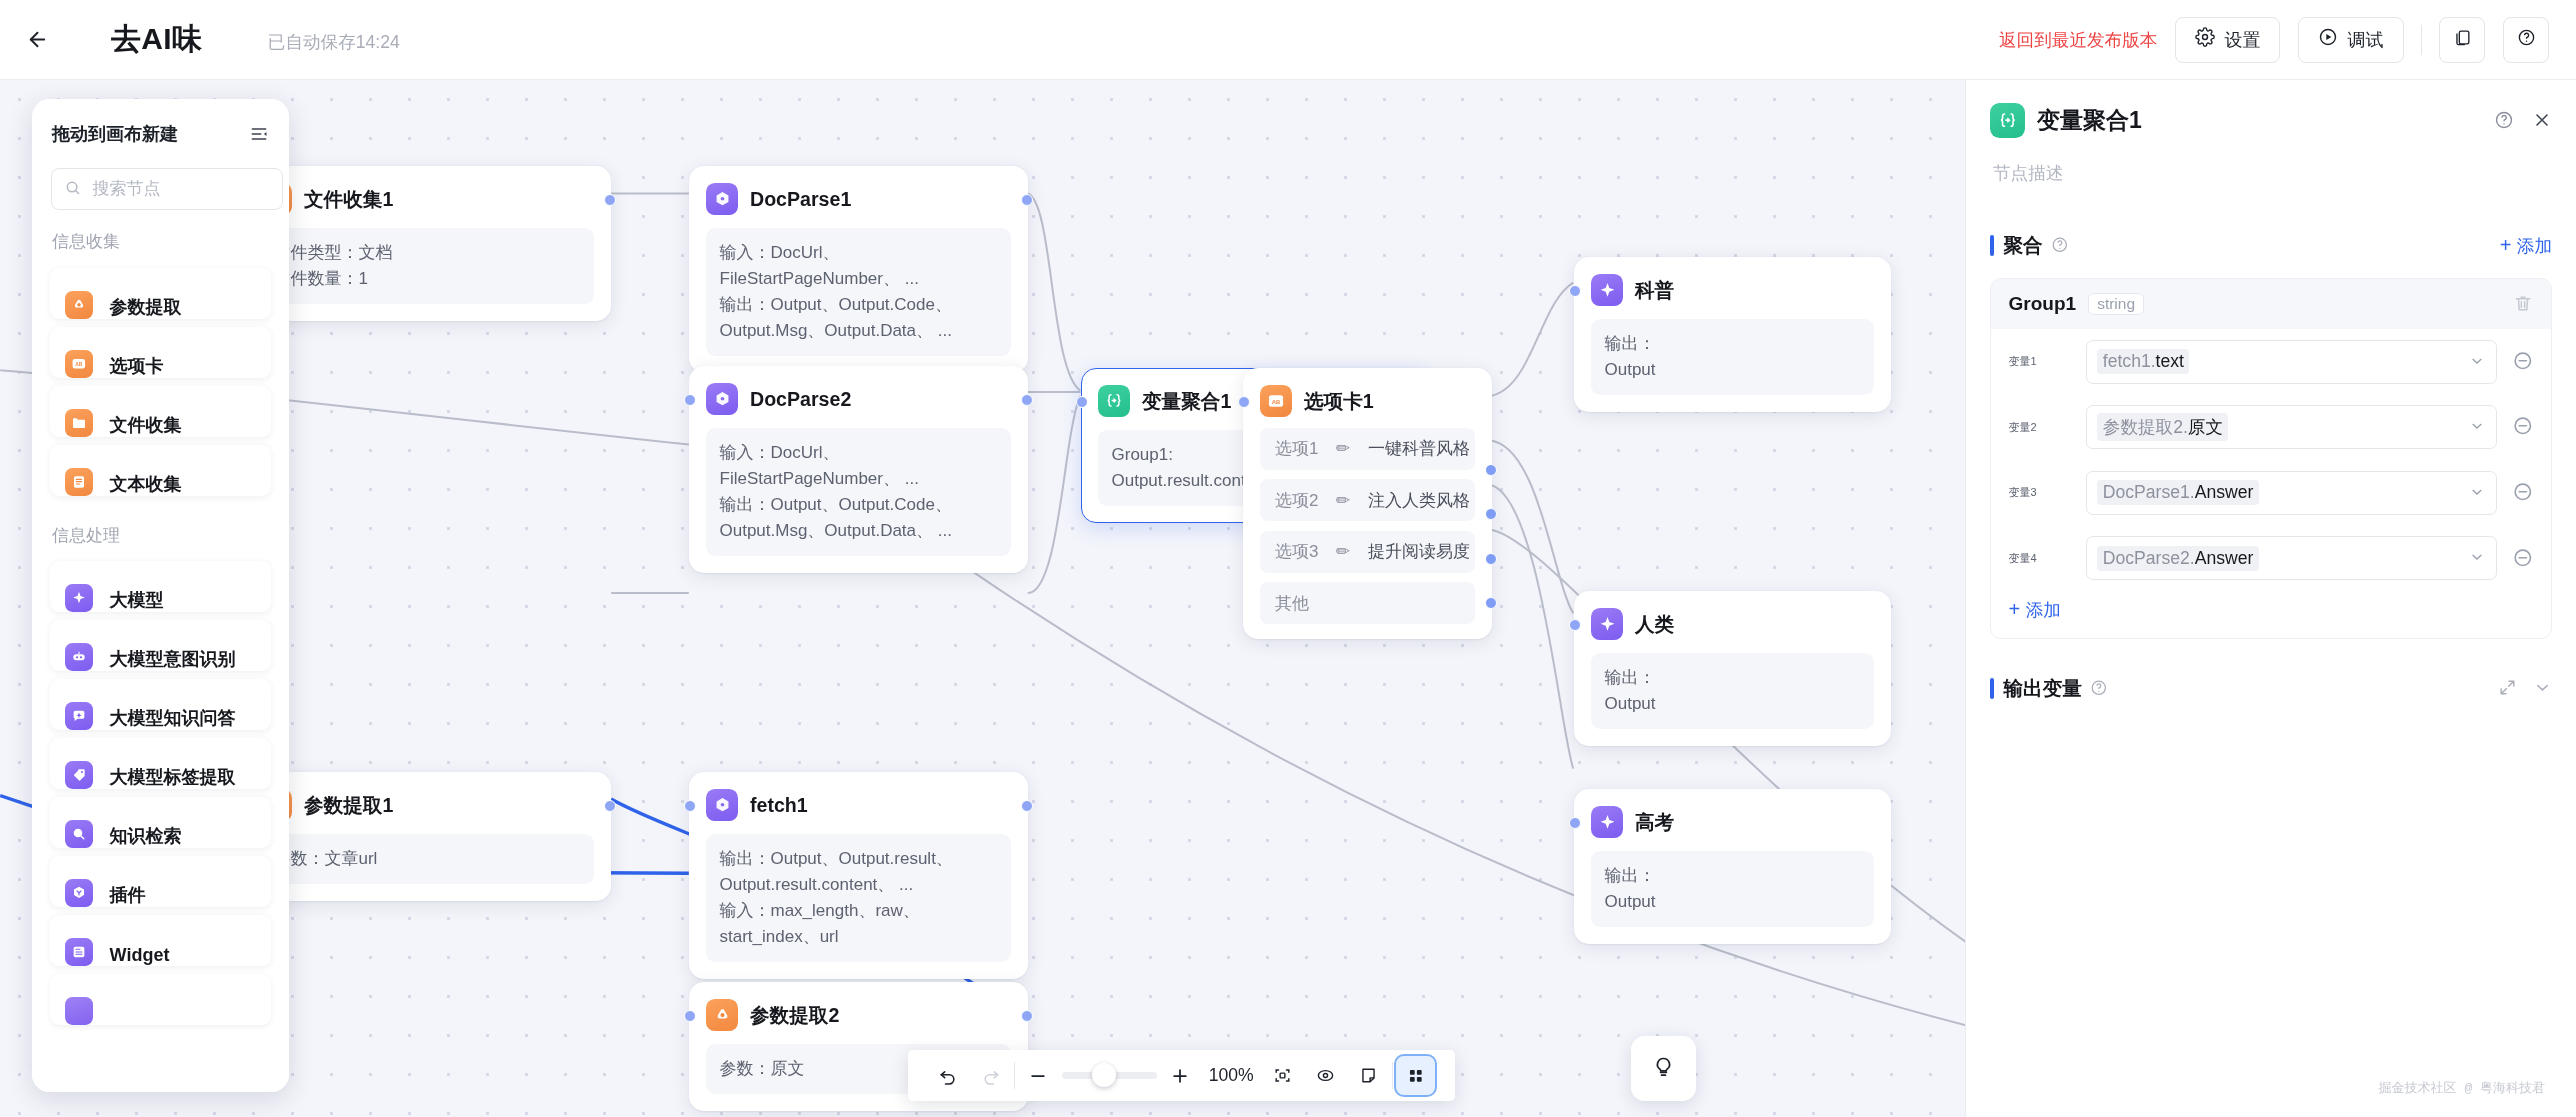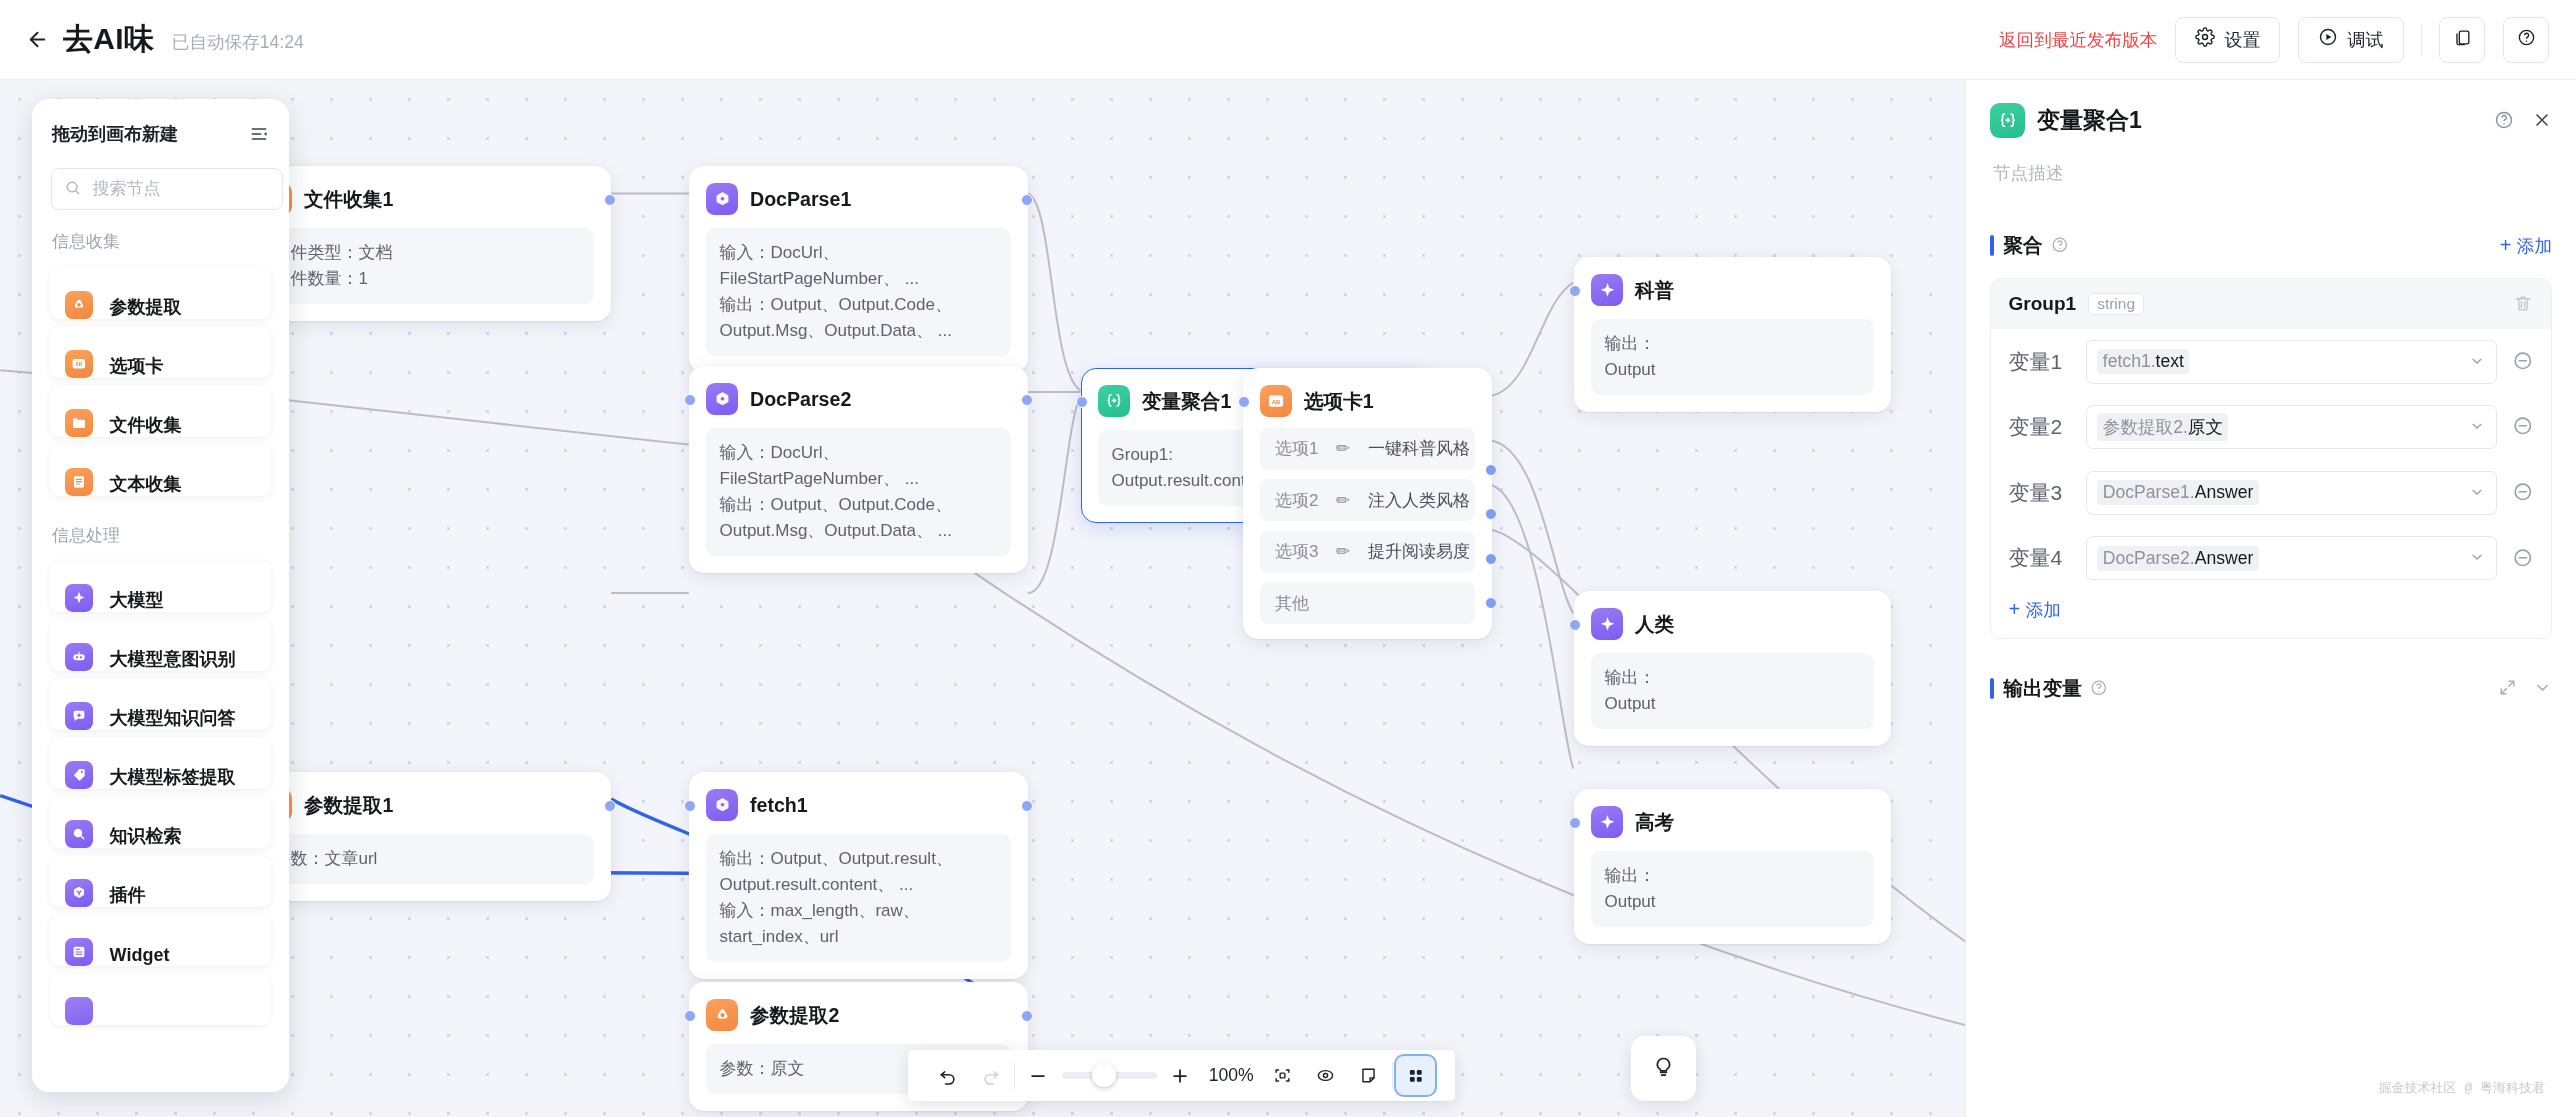--- a/index.html
+++ b/index.html
@@ -7,21 +7,21 @@
     width: 2576px; height: 1117px;
     font-family: "Liberation Sans", "DejaVu Sans", sans-serif;
     background: #ffffff; overflow: hidden;
   }
   #app { position: relative; width: 2576px; height: 1117px; }
 
   
   .topbar {
     position: absolute; left: 0; top: 0; width: 2576px; height: 80px;
     background: #ffffff; border-bottom: 0.7px solid #ececf0;
-    display: flex; align-items: center; z-index: 60;
+    display: flex; align-items: center; z-index: 60; gap: 48px;
   }
   .back-arrow {
     margin-left: 24px; width: 27px; height: 27px;
     display: flex; align-items: center; justify-content: center;
     color: #1d2129; cursor: pointer;
   }
   .app-title {
     margin-left: 12px; font-size: 30px; font-weight: 700; color: #16181d;
     letter-spacing: 0.3px;
   }
@@ -188,21 +188,21 @@
     background: #f6f7fa; display: flex; align-items: center; gap: 12px;
     padding: 13.5px 17.6px;
   }
   .group-name { font-size: 19px; font-weight: 700; color: #16181d; }
   .group-type {
     font-size: 15.5px; color: #9aa0ad; border: 0.7px solid #e5e7ee;
     border-radius: 5.4px; padding: 1.4px 8px; background: #fff;
   }
   .group-trash { margin-left: auto; color: #c5c9d2; cursor: pointer; }
   .var-row { display: flex; align-items: center; gap: 15px; padding: 10.8px 17.6px; }
-  .var-label { font-size: 21px; color: #5d6270; width: 62px; flex: none; }
+  .var-label { font-size: 11px; color: #5d6270; width: 62px; flex: none; }
   .var-select {
     flex: 1; height: 44px; border: 0.7px solid #e4e6ec; border-radius: 6.8px;
     display: flex; align-items: center; padding: 0 10.8px; background: #fff; cursor: pointer;
   }
   .var-chip {
     background: #f0f1f5; border-radius: 4px; padding: 2px 5.4px;
     font-size: 17.6px; color: #16181d; white-space: nowrap;
   }
   .var-chip .pre { color: #8d929e; }
   .var-caret { margin-left: auto; color: #9aa0ad; }

